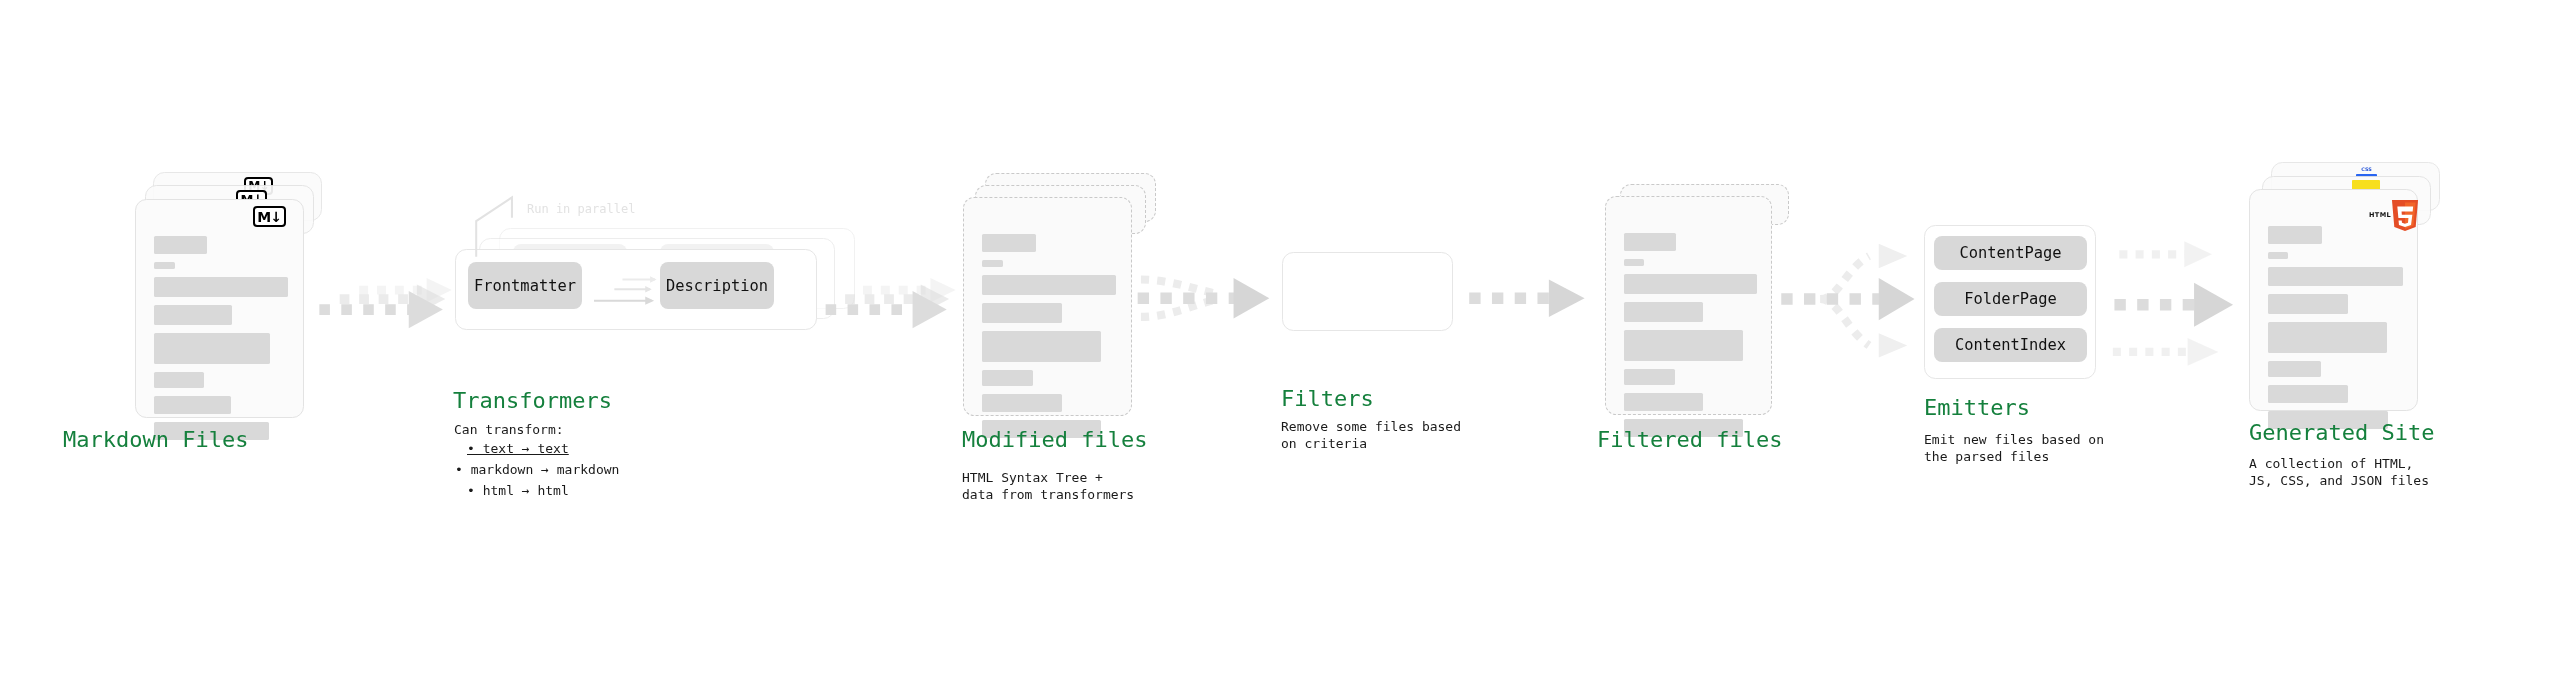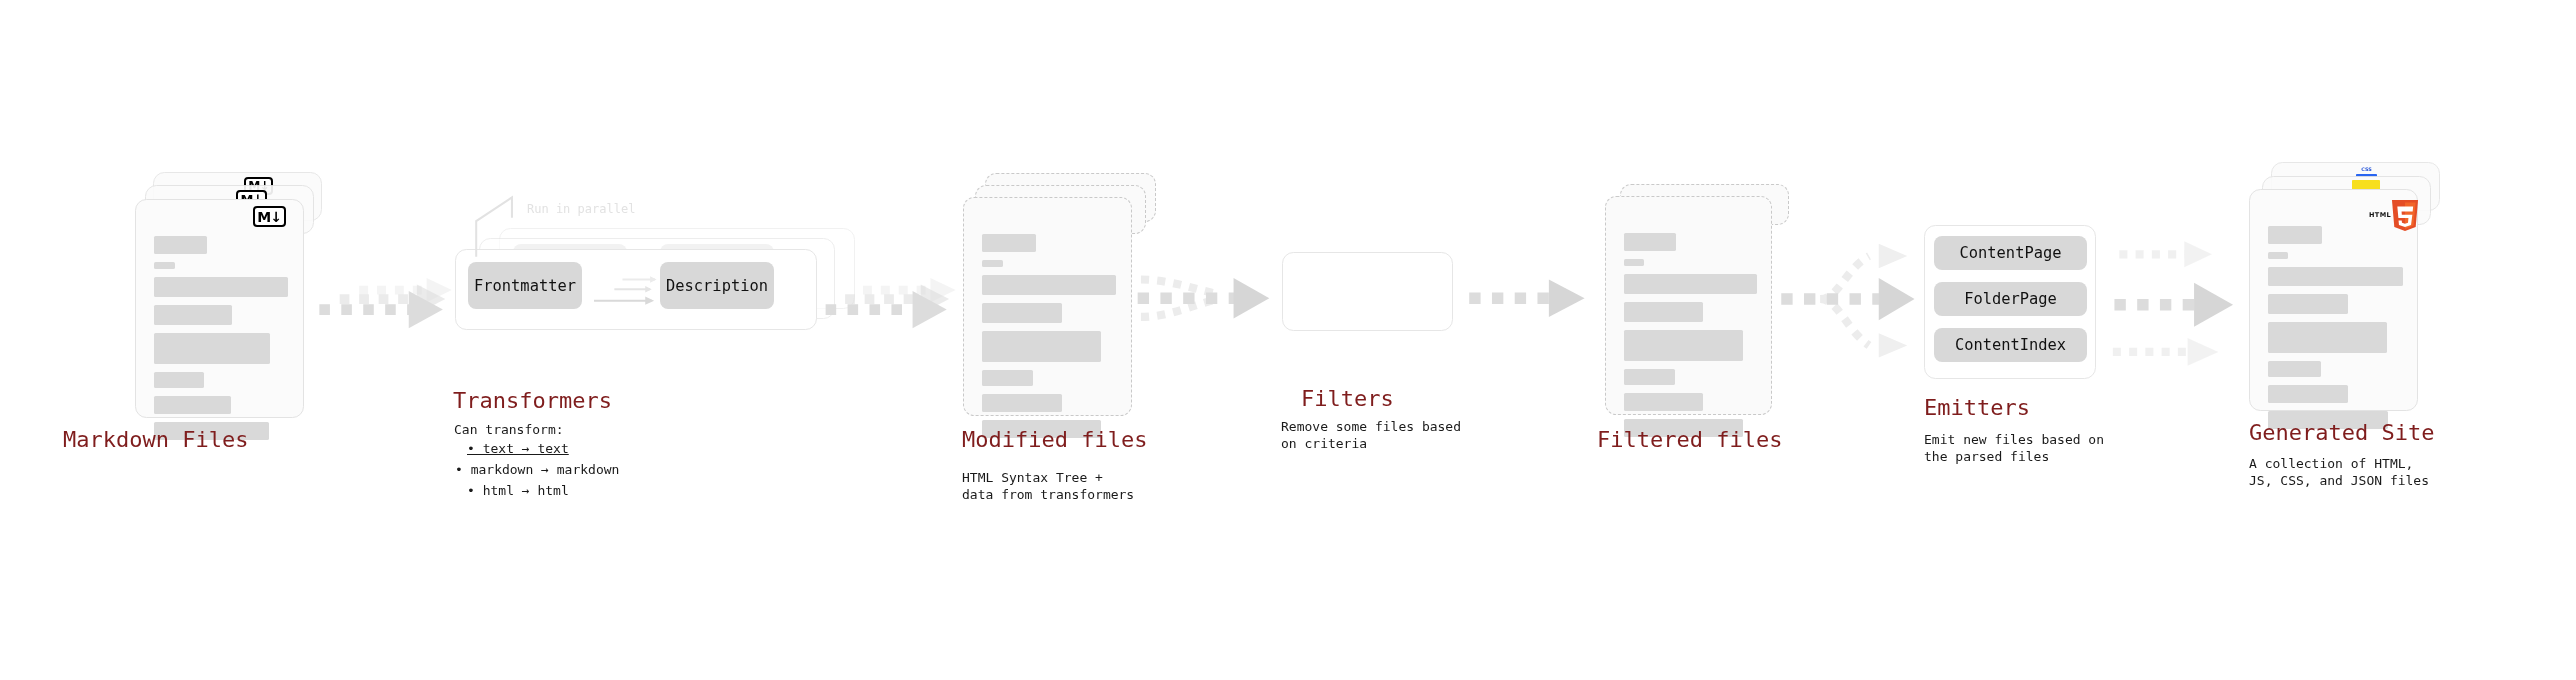--- a/index.html
+++ b/index.html
@@ -94,21 +94,21 @@
     white-space:nowrap;
   }
   .chip.ghost{background:#ececec;}
   .chip.ghost2{background:#f2f2f2;}
 
   
   .title{
     position:absolute;
     font-size:22px;
     letter-spacing:0px;
-    color:#7f1d1d;
+    color:#15803d;
     white-space:nowrap;
   }
   .sub{
     position:absolute;
     font-size:13px;
     line-height:17px;
     color:#1a1a1a;
     white-space:pre;
   }
   .ghostlabel{
@@ -192,21 +192,21 @@
         <div class="bar" style="width:80px;height:18px;"></div>
         <div class="bar" style="width:119px;height:18px;"></div>
       </div>
     </div>
   </div>
   <div class="title" style="left:962px;top:427px;">Modified files</div>
   <div class="sub" style="left:962px;top:469px;">HTML Syntax Tree +
 data from transformers</div>
 
   <div class="gbox" style="left:1282px;top:252px;width:171px;height:79px;"></div>
-  <div class="title" style="left:1281px;top:386px;margin-left:20px;">Filters</div>
+  <div class="title" style="left:1281px;top:386px;">Filters</div>
   <div class="sub" style="left:1281px;top:418px;">Remove some files based
 on criteria</div>
 
   <div class="cardstack">
     <div class="card dashed" style="left:1620px;top:184px;width:169px;height:41px;"></div>
     <div class="card dashed" style="left:1605px;top:196px;width:167px;height:219px;">
       <div class="bars">
         <div class="bar" style="width:52px;height:18px;"></div>
         <div class="bar" style="width:19.5px;height:7.3px;"></div>
         <div class="bar" style="width:133px;height:19.5px;"></div>

